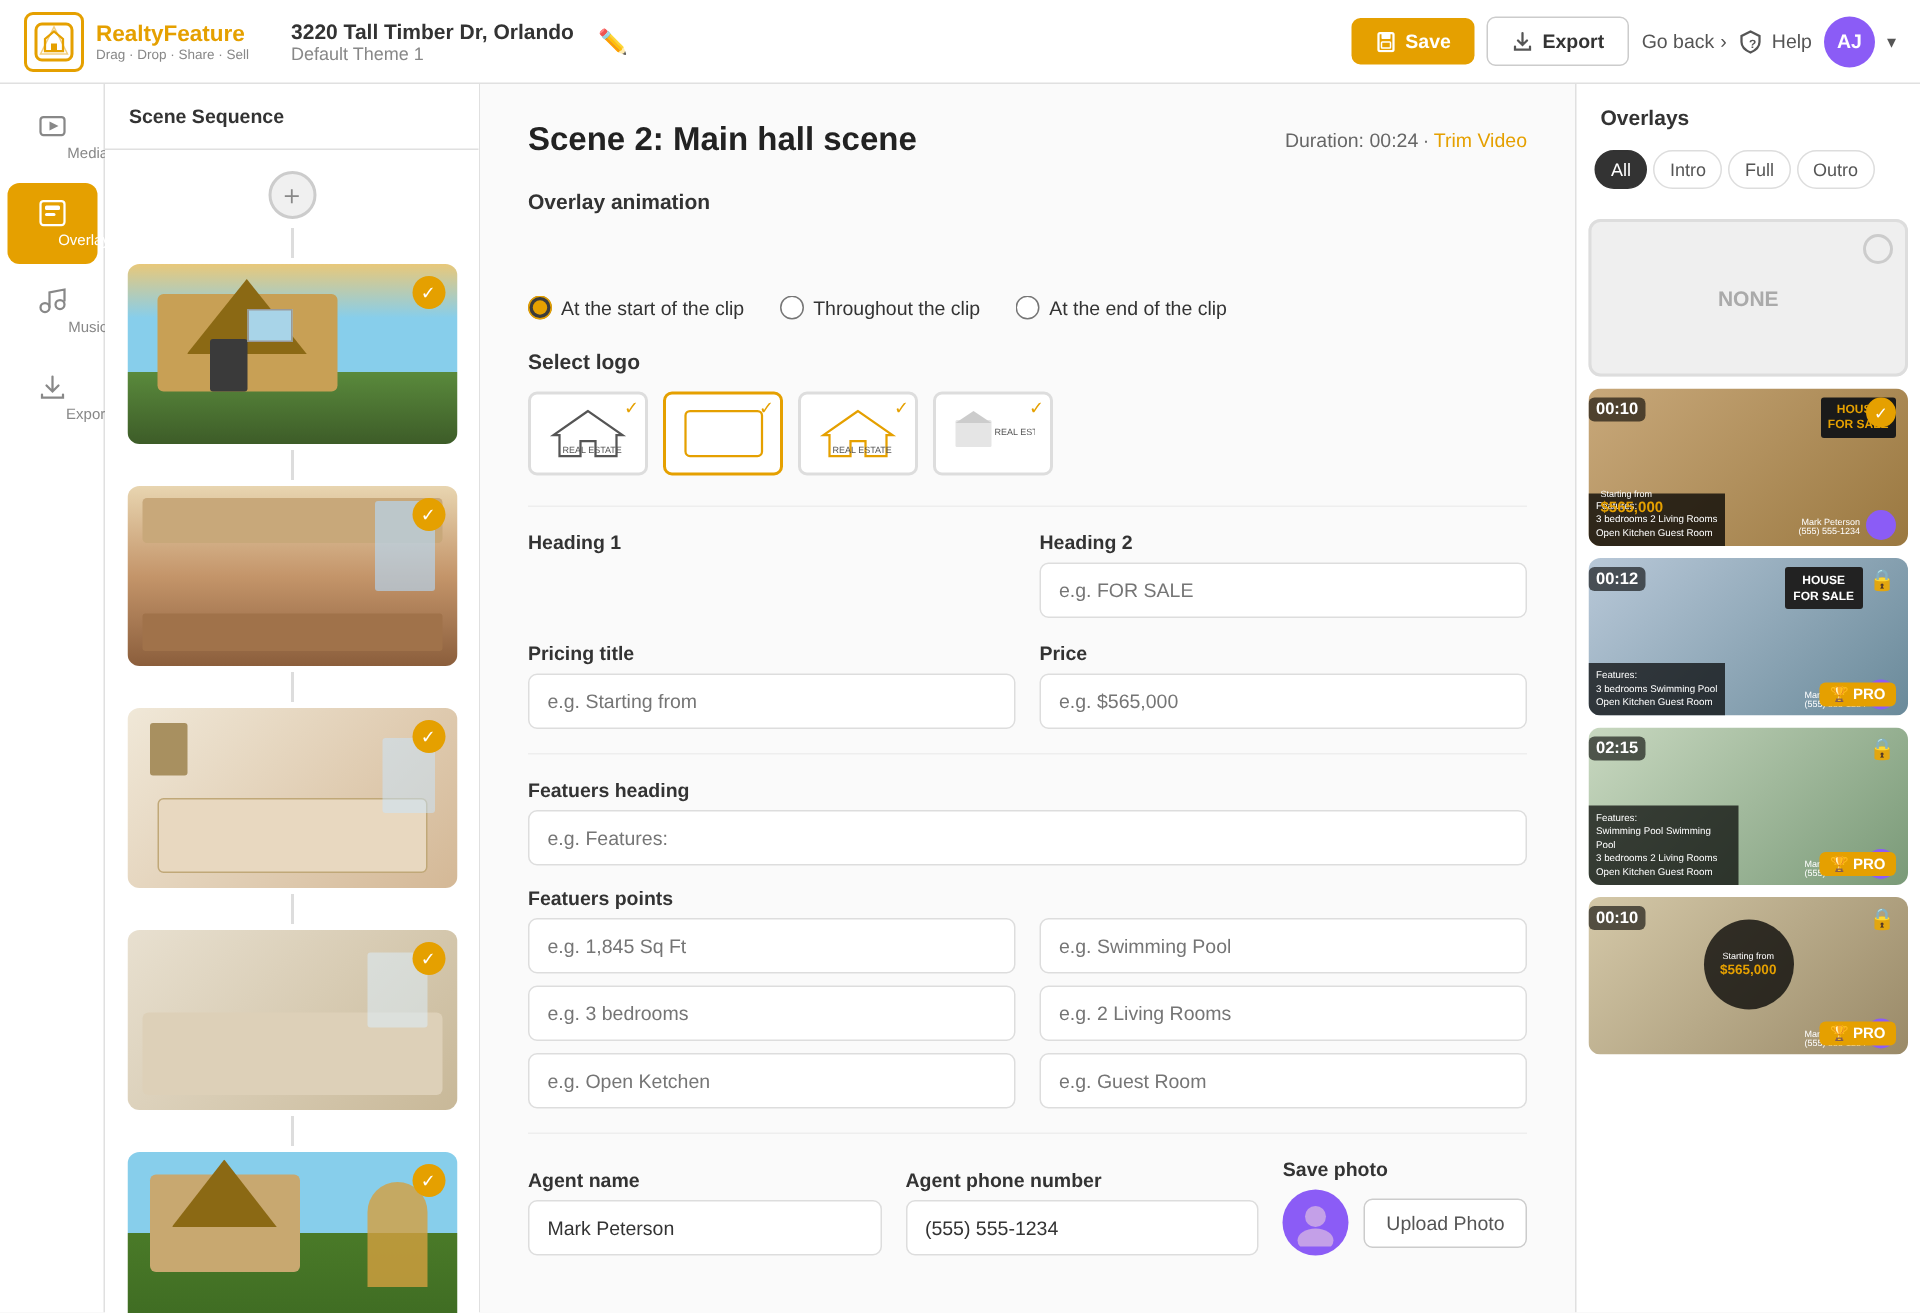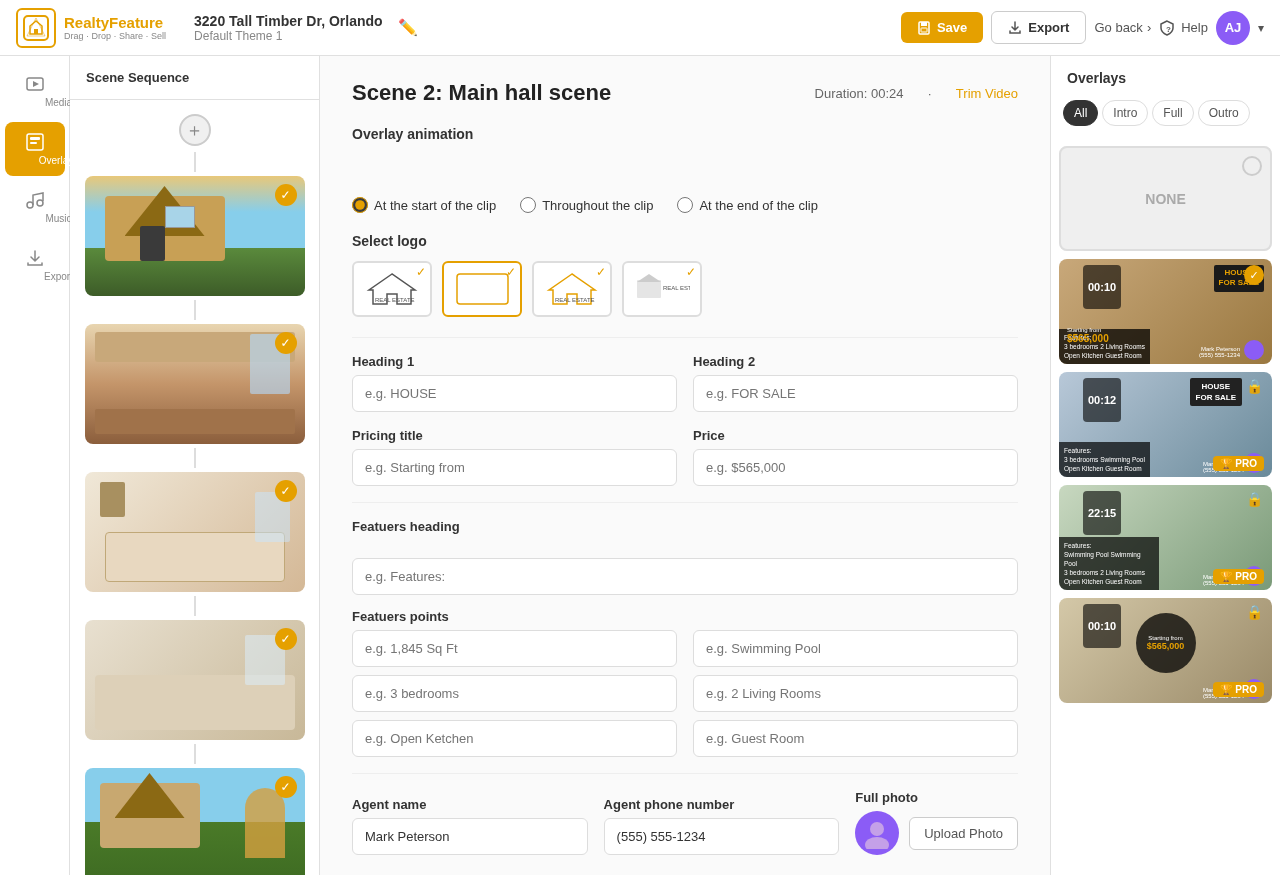--- a/index.html
+++ b/index.html
@@ -41,21 +41,21 @@
     .scene-list { display: flex; flex-direction: column; align-items: center; padding: 8px; gap: 0; }
     .add-scene-btn { width: 32px; height: 32px; border-radius: 50%; background: #f0f0f0; border: 2px solid #ccc; display: flex; align-items: center; justify-content: center; cursor: pointer; color: #888; font-size: 18px; margin: 6px 0; }
     .scene-thumb { position: relative; width: 220px; border-radius: 8px; overflow: hidden; margin: 4px 0; cursor: pointer; }
     .check-badge { position: absolute; top: 8px; right: 8px; width: 22px; height: 22px; border-radius: 50%; background: #e5a000; display: flex; align-items: center; justify-content: center; color: #fff; font-size: 12px; }
     .connector-line { width: 2px; height: 20px; background: #ddd; margin: 0 auto; }
 
     
     .main-content { flex: 1; overflow-y: auto; background: #fafafa; padding: 24px 32px; }
     .scene-header { display: flex; align-items: center; justify-content: space-between; margin-bottom: 20px; }
     .scene-title { font-size: 22px; font-weight: 700; color: #222; }
-    .duration-area { display: flex; align-items: center; gap: 24px; font-size: 13px; color: #666; }
+    .duration-area { display: flex; align-items: center; gap: 3px; font-size: 13px; color: #666; }
     .trim-link { color: #e5a000; cursor: pointer; text-decoration: none; font-weight: 500; }
 
     .section-label { font-size: 14px; font-weight: 600; color: #333; margin-bottom: 12px; }
 
     
     .overlay-animation { margin-bottom: 20px; }
     .radio-group { display: flex; align-items: center; gap: 24px; }
     .radio-option { display: flex; align-items: center; gap: 6px; cursor: pointer; margin-top: 43px; }
     .radio-option input[type="radio"] { accent-color: #e5a000; width: 16px; height: 16px; cursor: pointer; }
 
@@ -82,21 +82,21 @@
     .btn-upload { border: 1px solid #ccc; background: #fff; border-radius: 6px; padding: 8px 14px; font-size: 13px; cursor: pointer; color: #555; }
 
     
     .overlays-panel { width: 230px; background: #fff; border-left: 1px solid #e0e0e0; display: flex; flex-direction: column; flex-shrink: 0; overflow-y: auto; }
     .overlays-header { padding: 14px 16px; font-size: 14px; font-weight: 700; color: #333; }
     .overlays-tabs { display: flex; gap: 4px; padding: 0 12px 12px; }
     .overlay-tab { padding: 5px 10px; border-radius: 20px; font-size: 12px; font-weight: 500; cursor: pointer; border: 1px solid #ddd; background: #fff; color: #555; }
     .overlay-tab.active { background: #333; color: #fff; border-color: #333; }
     .overlay-list { display: flex; flex-direction: column; gap: 0; padding: 8px; }
     .overlay-card { position: relative; border-radius: 8px; overflow: hidden; margin-bottom: 8px; cursor: pointer; }
-    .overlay-time { position: absolute; top: 6px; left: 24px; background: rgba(0,0,0,0.6); color: #fff; font-size: 11px; font-weight: 600; padding: 16px 5px; border-radius: 4px; }
+    .overlay-time { position: absolute; top: 6px; left: 0; background: rgba(0,0,0,0.6); color: #fff; font-size: 11px; font-weight: 600; padding: 2px 5px; border-radius: 4px; }
     .overlay-pro-badge { position: absolute; bottom: 6px; right: 8px; background: #e5a000; color: #fff; font-size: 10px; font-weight: 700; padding: 2px 7px; border-radius: 4px; display: flex; align-items: center; gap: 3px; }
     .overlay-lock { position: absolute; top: 6px; right: 8px; color: #e55; font-size: 14px; }
     .overlay-check-badge { position: absolute; top: 6px; right: 8px; width: 20px; height: 20px; border-radius: 50%; background: #e5a000; display: flex; align-items: center; justify-content: center; color: #fff; font-size: 11px; }
     .overlay-none { width: 100%; height: 105px; background: #f0f0f0; display: flex; align-items: center; justify-content: center; color: #bbb; font-size: 13px; font-weight: 500; border-radius: 8px; margin-bottom: 8px; }
 
     
     .house-thumb { width: 100%; height: 120px; background: linear-gradient(180deg, #87ceeb 0%, #87ceeb 50%, #5a8a3c 50%, #5a8a3c 100%); position: relative; }
     .kitchen-thumb { width: 100%; height: 120px; background: linear-gradient(180deg, #f5e6c8 0%, #c8860a 60%, #8B4513 100%); position: relative; }
     .bedroom1-thumb { width: 100%; height: 120px; background: linear-gradient(135deg, #f0e8d8 0%, #d4b896 100%); position: relative; }
 
@@ -329,21 +329,20 @@
           </div>
         </div>
       </div>
     </div>
 
     <hr class="divider">
 
     <div class="form-row">
       <div class="form-col">
         <div class="form-label">Heading 1</div>
-        <input class="form-input" type="text" placeholder="e.g. HOUSE" style="">
       </div>
       <div class="form-col">
         <div class="form-label">Heading 2</div>
         <input class="form-input" type="text" placeholder="e.g. FOR SALE" style="">
       </div>
     </div>
 
     <div class="form-row">
       <div class="form-col">
         <div class="form-label">Pricing title</div>
@@ -351,21 +350,21 @@
       </div>
       <div class="form-col">
         <div class="form-label">Price</div>
         <input class="form-input" type="text" placeholder="e.g. $565,000" style="">
       </div>
     </div>
 
     <hr class="divider">
 
     <div style="margin-bottom:14px;">
-      <div class="form-label" style="margin-bottom:24px;">Featuers heading</div>
+      <div class="form-label" style="margin-bottom:6px;">Featuers heading</div>
       <input class="form-input-full" type="text" placeholder="e.g. Features:" style="">
     </div>
 
     <div style="margin-bottom:14px;">
       <div class="form-label" style="margin-bottom:6px;">Featuers points</div>
       <div class="form-row" style="margin-bottom:8px;">
         <input class="form-input" type="text" placeholder="e.g. 1,845 Sq Ft" style="">
         <input class="form-input" type="text" placeholder="e.g. Swimming Pool" style="">
       </div>
       <div class="form-row" style="margin-bottom:8px;">
@@ -383,21 +382,21 @@
     <div class="agent-row">
       <div class="agent-col" style="flex:1;">
         <div class="form-label">Agent name</div>
         <input class="form-input" type="text" value="Mark Peterson" style="color: rgb(51, 51, 51);" placeholder="Mark Peterson">
       </div>
       <div class="agent-col" style="flex:1;">
         <div class="form-label">Agent phone number</div>
         <input class="form-input" type="text" value="(555) 555-1234" style="color: rgb(51, 51, 51);" placeholder="(555) 555-1234">
       </div>
       <div class="agent-col">
-        <div class="form-label">Full photo</div>
+        <div class="form-label">Save photo</div>
         <div class="agent-photo-area">
           <div class="agent-avatar">
             <svg width="32" height="32" viewBox="0 0 32 32">
               <circle cx="16" cy="12" r="7" fill="#c4a0e8"></circle>
               <ellipse cx="16" cy="28" rx="12" ry="8" fill="#c4a0e8"></ellipse>
             </svg>
           </div>
           <button class="btn-upload">Upload Photo</button>
         </div>
       </div>
@@ -467,21 +466,21 @@
         <div style="width:100%;height:105px;background:linear-gradient(135deg,#c8d8c0 0%,#7a9a78 100%);position:relative;">
           <div style="position:absolute;bottom:0;left:0;background:rgba(0,0,0,0.7);color:#fff;padding:4px 5px;font-size:6.5px;line-height:1.4;max-width:100px;">
             Features:<br>
             Swimming Pool  Swimming Pool<br>
             3 bedrooms  2 Living Rooms<br>
             Open Kitchen  Guest Room
           </div>
           <div style="position:absolute;bottom:4px;right:28px;font-size:6px;color:#fff;">Mark Peterson<br>(555) 555-1234</div>
           <div style="position:absolute;bottom:4px;right:8px;width:20px;height:20px;border-radius:50%;background:#8b5cf6;"></div>
         </div>
-        <div class="overlay-time">22:15</div>
+        <div class="overlay-time">02:15</div>
         <div class="overlay-lock">🔒</div>
         <div class="overlay-pro-badge">🏆 PRO</div>
       </div>
 
       <div class="overlay-card">
         <div style="width:100%;height:105px;background:linear-gradient(135deg,#d4c8a8 0%,#9a8a68 100%);position:relative;">
           <div style="position:absolute;top:15px;left:50%;transform:translateX(-50%);text-align:center;">
             <div style="width:60px;height:60px;border-radius:50%;background:rgba(0,0,0,0.75);display:flex;flex-direction:column;align-items:center;justify-content:center;margin:0 auto;">
               <div style="font-size:6px;color:#fff;">Starting from</div>
               <div style="font-size:9px;color:#e5a000;font-weight:700;">$565,000</div>

